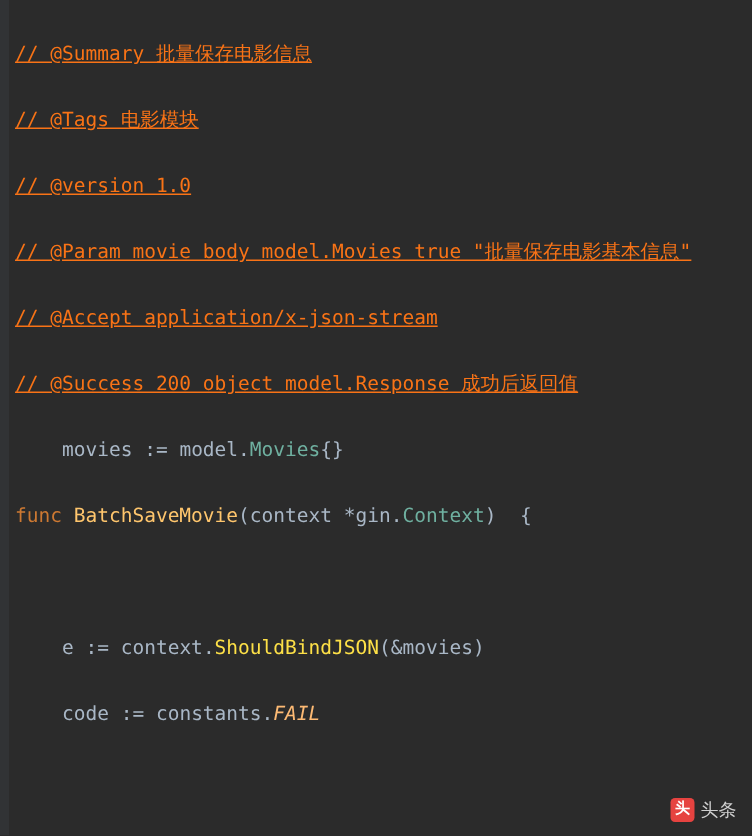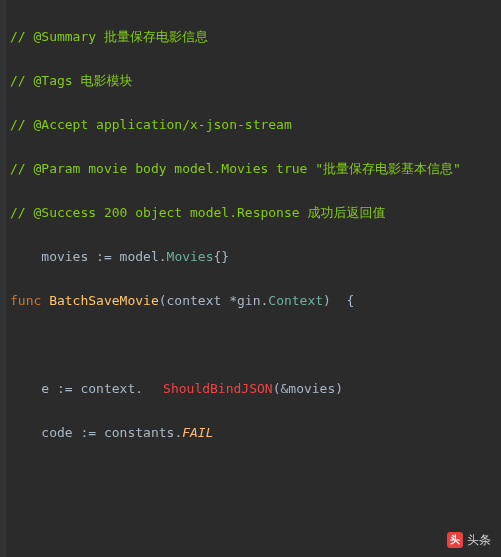--- a/index.html
+++ b/index.html
@@ -19,26 +19,26 @@
     white-space: pre;
   }
   .gutter {
     position: absolute;
     left: 0;
     top: 0;
     bottom: 0;
     width: 6px;
     background: #313335;
   }
-  .comment { color: #84cc16; }
+  .comment { color: #f97316; text-decoration: underline; }
   .keyword { color: #cc7832; }
   .funcdef { color: #ffc66d; }
   .type { color: #6fb0a0; }
   .ident { color: #a9b7c6; }
-  .method { color: #ef4444; margin-left: 20px; }
+  .method { color: #fde047; }
   .cnst { color: #fdba74; font-style: italic; }
   .op { color: #a9b7c6; }
   .paren { color: #a9b7c6; }
   .linewrap { display: block; padding-left: 6px; }
   .watermark {
     position: absolute;
     right: 10px;
     bottom: 6px;
     font-family: sans-serif;
     font-size: 12px;
@@ -61,22 +61,23 @@
   }
 </style>
 </head>
 <body>
 
 <div class="gutter"></div>
 
 <div class="editor">
 <span class="linewrap"><span class="comment">// @Summary 批量保存电影信息</span></span>
 <span class="linewrap"><span class="comment">// @Tags 电影模块</span></span>
+<span class="linewrap"><span class="comment">// @version 1.0</span></span>
+<span class="linewrap"><span class="comment">// @Param movie body model.Movies true "批量保存电影基本信息"</span></span>
 <span class="linewrap"><span class="comment">// @Accept application/x-json-stream</span></span>
-<span class="linewrap"><span class="comment">// @Param movie body model.Movies true "批量保存电影基本信息"</span></span>
 <span class="linewrap"><span class="comment">// @Success 200 object model.Response 成功后返回值</span></span>
 <span class="linewrap">    <span class="ident">movies</span> <span class="op">:=</span> <span class="ident">model</span><span class="op">.</span><span class="type">Movies</span><span class="paren">{}</span></span>
 <span class="linewrap"><span class="keyword">func</span> <span class="funcdef">BatchSaveMovie</span><span class="paren">(</span><span class="ident">context</span> <span class="op">*</span><span class="ident">gin</span><span class="op">.</span><span class="type">Context</span><span class="paren">)</span>  <span class="paren">{</span></span>
 <span class="linewrap"> </span>
 <span class="linewrap">    <span class="ident">e</span> <span class="op">:=</span> <span class="ident">context</span><span class="op">.</span><span class="method">ShouldBindJSON</span><span class="paren">(</span><span class="op">&amp;</span><span class="ident">movies</span><span class="paren">)</span></span>
 <span class="linewrap">    <span class="ident">code</span> <span class="op">:=</span> <span class="ident">constants</span><span class="op">.</span><span class="cnst">FAIL</span></span>
 <span class="linewrap">        </span>
 
 
 

